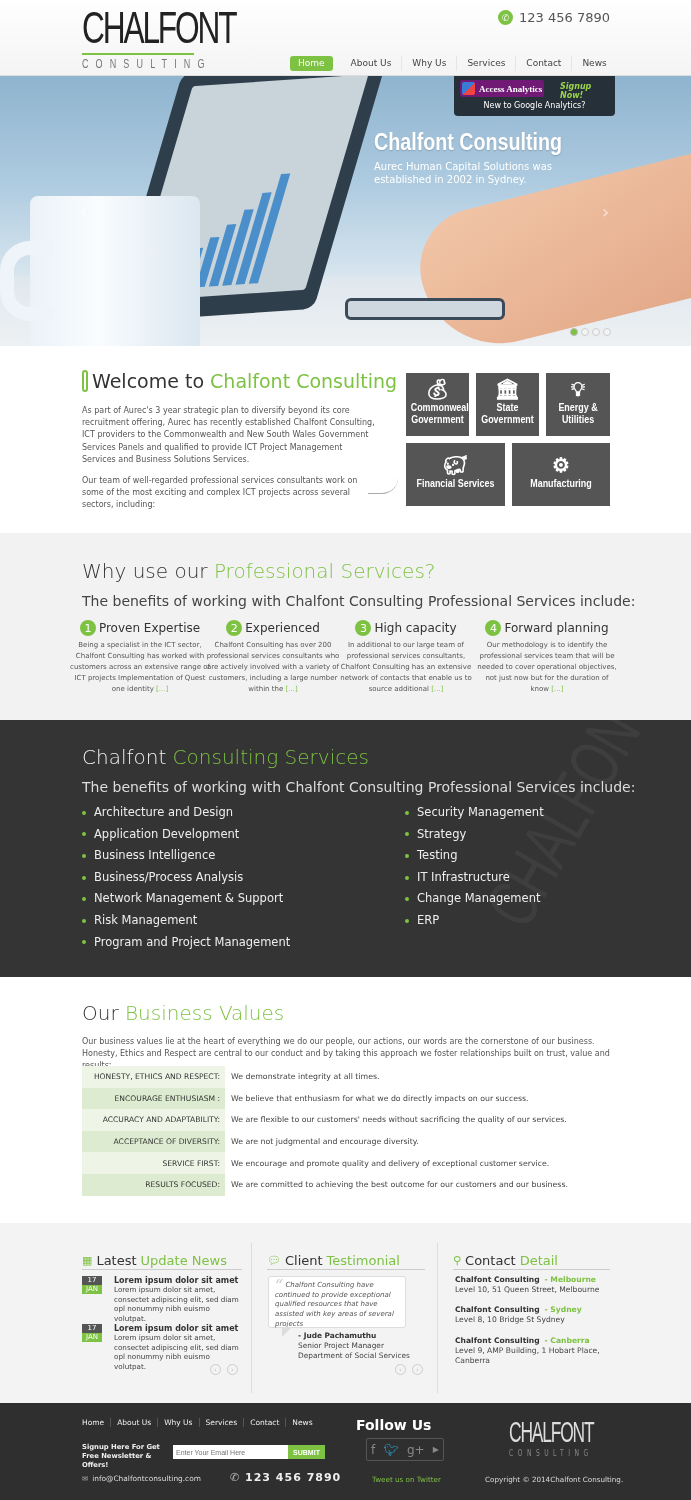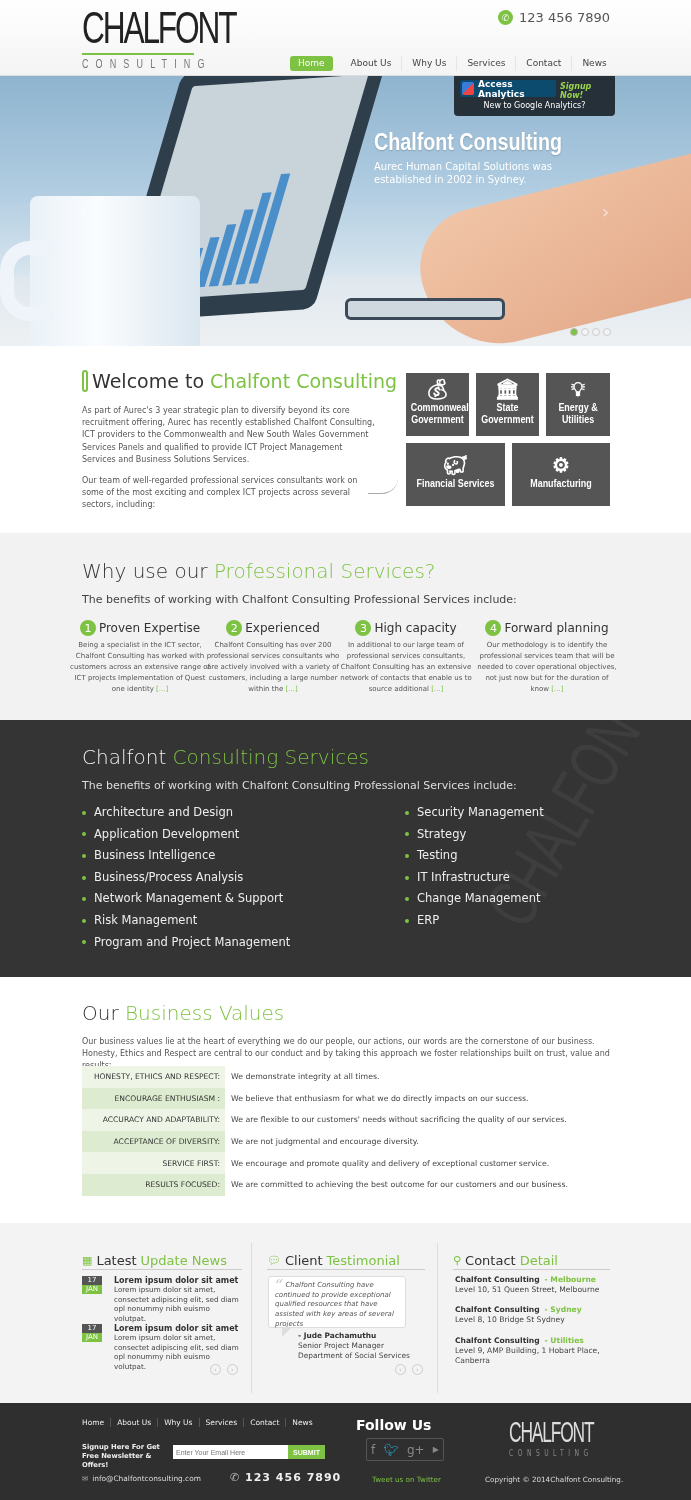--- a/index.html
+++ b/index.html
@@ -25,42 +25,42 @@
 .tablet-screen{position:absolute;left:14px;top:14px;right:14px;bottom:20px;background:#c9d3da;border-radius:3px;overflow:hidden;}
 .bars{position:absolute;left:10px;bottom:10px;display:flex;align-items:flex-end;gap:4px;}
 .bars span{display:block;width:9px;background:#4b8fca;}
 .mug{position:absolute;left:30px;top:120px;width:170px;height:150px;background:linear-gradient(90deg,#eaf2f8,#fafcfe 40%,#dbe7f0);border-radius:8px 8px 0 0;}
 .mug-handle{position:absolute;left:0;top:165px;width:55px;height:80px;border:14px solid #eef4f9;border-right:none;border-radius:30px 0 0 30px;}
 .phone-dev{position:absolute;left:345px;top:222px;width:160px;height:22px;background:#cfd8df;border:3px solid #3a4a58;border-radius:6px;}
 .hand{position:absolute;left:420px;top:110px;width:300px;height:140px;background:linear-gradient(160deg,#f2c6a8,#e2a888);border-radius:60px 0 0 80px;transform:rotate(-14deg);}
 .hero-title{position:absolute;left:374px;top:52px;font-family:"Liberation Sans",sans-serif;font-size:24px;font-weight:bold;color:#fff;transform:scaleX(.82);transform-origin:left top;white-space:nowrap;text-shadow:0 1px 2px rgba(0,0,0,.2);}
 .hero-sub{position:absolute;left:374px;top:84px;width:230px;font-size:10px;color:#fff;line-height:13px;}
 .ga{position:absolute;left:454px;top:0px;width:161px;height:40px;background:#263038;border-radius:0 0 4px 4px;}
-.ga-btn{position:absolute;left:6px;top:4px;width:96px;height:17px;background:#0c4a6e;border-radius:2px;font-size:9px;color:#fff;font-weight:bold;display:flex;align-items:center;gap:4px;padding-left:2px;}
+.ga-btn{position:absolute;left:6px;top:4px;width:84px;height:17px;background:#701a75;border-radius:2px;font-size:9px;color:#fff;font-weight:bold;display:flex;align-items:center;gap:4px;padding-left:2px;font-family:Liberation Serif, serif;}
 .ga-logo{width:13px;height:13px;background:linear-gradient(135deg,#3b7bd8 50%,#e44 50%);border-radius:2px;}
 .ga-signup{position:absolute;left:106px;top:6px;font-size:8px;font-style:italic;font-weight:bold;color:#9ad34c;}
 .ga-new{position:absolute;left:0;top:25px;width:100%;text-align:center;font-size:8px;color:#fff;}
 .arrow-l,.arrow-r{position:absolute;top:125px;font-size:18px;color:rgba(255,255,255,.6);}
 .arrow-l{left:80px;} .arrow-r{left:602px;}
 .dots{position:absolute;left:570px;top:252px;display:flex;gap:3px;}
 .dots span{width:8px;height:8px;border-radius:50%;background:#f3f3f3;border:1px solid #ccc;}
 .dots span.on{background:#7dc242;border-color:#bbb;}
 
 .welcome-title{position:absolute;left:82px;top:370px;font-size:19px;color:#333;white-space:nowrap;display:flex;align-items:center;}
 .welcome-title .bar{display:inline-block;width:6px;height:22px;border:2px solid #7dc242;border-radius:3px;margin-right:4px;}
 .welcome-p{position:absolute;left:82px;width:296px;font-size:8px;line-height:12.2px;color:#555;}
 .sectors{position:absolute;left:406px;top:373px;width:204px;}
 .tile{position:absolute;background:#555;color:#fff;font-family:"Liberation Sans",sans-serif;font-size:10.5px;font-weight:bold;text-align:center;line-height:12px;transform-origin:center;}
 .tile .ti{font-size:20px;display:block;margin-top:4px;line-height:24px;}
 .tile .tl{display:block;transform:scaleX(.85);}
 .curl{position:absolute;left:368px;top:478px;width:30px;height:16px;border-bottom:1px solid #aaa;border-radius:0 0 20px 0;}
 
 .why{position:absolute;left:0;top:533px;width:691px;height:187px;background:#f2f2f2;}
 .sec-title{position:absolute;font-size:20px;color:#333;white-space:nowrap;font-weight:300;}
-.sec-sub{position:absolute;font-size:11px;color:#444;}
+.sec-sub{position:absolute;font-size:14px;color:#444;}
 .feat{position:absolute;top:87px;width:140px;text-align:center;}
 .feat-h{display:flex;align-items:center;justify-content:center;gap:3px;font-size:12px;color:#333;white-space:nowrap;}
 .num{width:16px;height:16px;border-radius:50%;background:#7dc242;color:#fff;font-size:11px;display:inline-flex;align-items:center;justify-content:center;}
 .feat-p{font-size:7px;line-height:11px;color:#555;margin-top:4px;}
 .more{color:#7dc242;}
 
 .svc{position:absolute;left:0;top:720px;width:691px;height:257px;background:#343434;overflow:hidden;}
 .svc .sec-title{color:#eee;}
 .svc .sec-sub{color:#ddd;}
 .svc-list{position:absolute;list-style:none;}
@@ -350,21 +350,21 @@
   <div style="position:absolute;left:437px;top:20px;width:1px;height:150px;background:#ddd"></div>
 
   <div class="col-title" style="left:453px">
     <span style="color:#7dc242;font-size:11px">⚲</span>
     <span>Contact </span>
       <span class="green">Detail</span>
   </div>
   <div class="col-rule" style="left:453px;width:157px"></div>
   <div class="addr" style="top:52px"><b>Chalfont Consulting</b> &nbsp;<span class="city">- Melbourne</span><br><span>Level 10, 51 Queen Street, Melbourne</span></div>
   <div class="addr" style="top:82px"><b>Chalfont Consulting</b> &nbsp;<span class="city">- Sydney</span><br><span>Level 8, 10 Bridge St Sydney</span></div>
-  <div class="addr" style="top:113px"><b>Chalfont Consulting</b> &nbsp;<span class="city">- Utilities</span><br><span>Level 9, AMP Building, 1 Hobart Place, Canberra</span></div>
+  <div class="addr" style="top:113px"><b>Chalfont Consulting</b> &nbsp;<span class="city">- Canberra</span><br><span>Level 9, AMP Building, 1 Hobart Place, Canberra</span></div>
 </div>
 
 <div class="footer">
   <nav class="fnav">
     <a>Home</a>
     <a>About Us</a>
     <a>Why Us</a>
     <a>Services</a>
     <a>Contact</a>
     <a>News</a>

